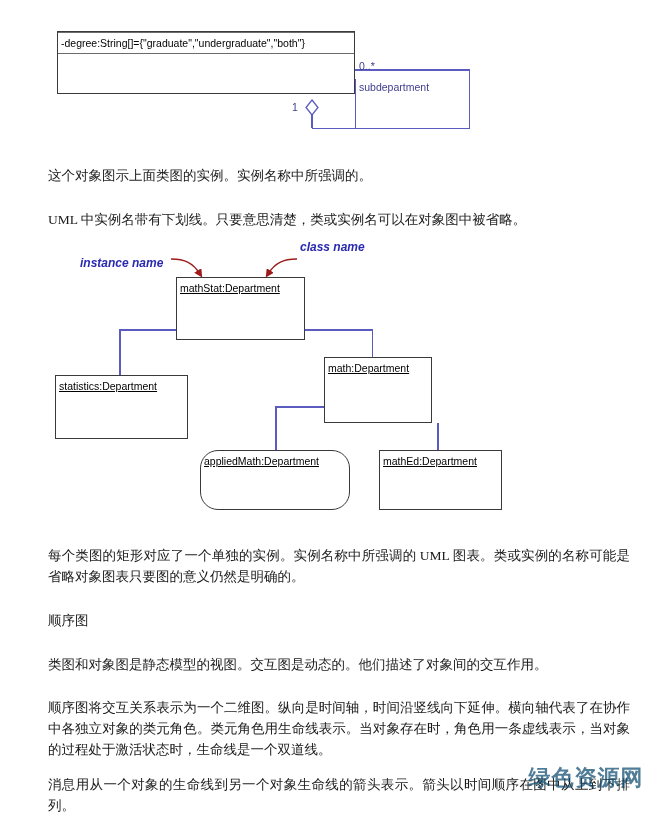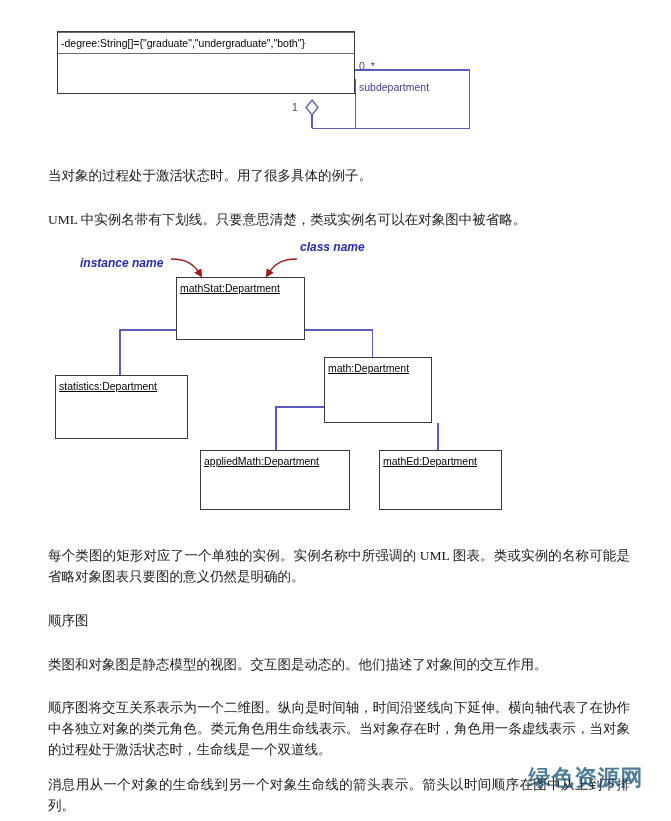--- a/index.html
+++ b/index.html
@@ -164,21 +164,21 @@
     <div class="uml-compartment"></div>
   </div>
 
   <div class="assoc-box" style="left:355px; top:79px; width:114px; height:50px; border-top:none; border-right:none;"></div>
 
   <div class="assoc-label" style="left:359px; top:60px;">0..*</div>
   <div class="assoc-label" style="left:359px; top:81px;">subdepartment</div>
   <div class="assoc-label" style="left:292px; top:101px;">1</div>
 </div>
 
-<div class="para" style="left:48px; top:165px; width:580px;">当对象的过程处于激活状态时。用了很多具体的例子。</div>
+<div class="para" style="left:48px; top:165px; width:580px;">这个对象图示上面类图的实例。实例名称中所强调的。</div>
 
 <div class="para" style="left:48px; top:209px; width:580px;">UML 中实例名带有下划线。只要意思清楚，类或实例名可以在对象图中被省略。</div>
 
 <div class="diagram">
 
   <svg style="position:absolute; left:75px; top:252px; width:300px; height:40px;" viewBox="0 0 300 40">
     <defs>
       <marker id="ahead" markerWidth="6" markerHeight="6" refX="3" refY="3" orient="auto">
         <path d="M0,0 L6,3 L0,6 z" fill="#9e1b1b"></path>
       </marker>
@@ -206,21 +206,21 @@
   </div>
 
   <div class="obj-box" style="left:55px; top:375px; width:133px; height:64px;">
     <div class="obj-name">statistics:Department</div>
   </div>
 
   <div class="obj-box" style="left:324px; top:357px; width:108px; height:66px;">
     <div class="obj-name">math:Department</div>
   </div>
 
-  <div class="obj-box" style="left:200px; top:450px; width:150px; height:60px;">
+  <div class="obj-box" style="left:200px; top:450px; width:150px; height:60px;border-radius:18px;">
     <div class="obj-name">appliedMath:Department</div>
   </div>
 
   <div class="obj-box" style="left:379px; top:450px; width:123px; height:60px;">
     <div class="obj-name">mathEd:Department</div>
   </div>
 </div>
 
 <div class="para" style="left:48px; top:545px; width:582px;">每个类图的矩形对应了一个单独的实例。实例名称中所强调的 UML 图表。类或实例的名称可能是省略对象图表只要图的意义仍然是明确的。</div>
 

